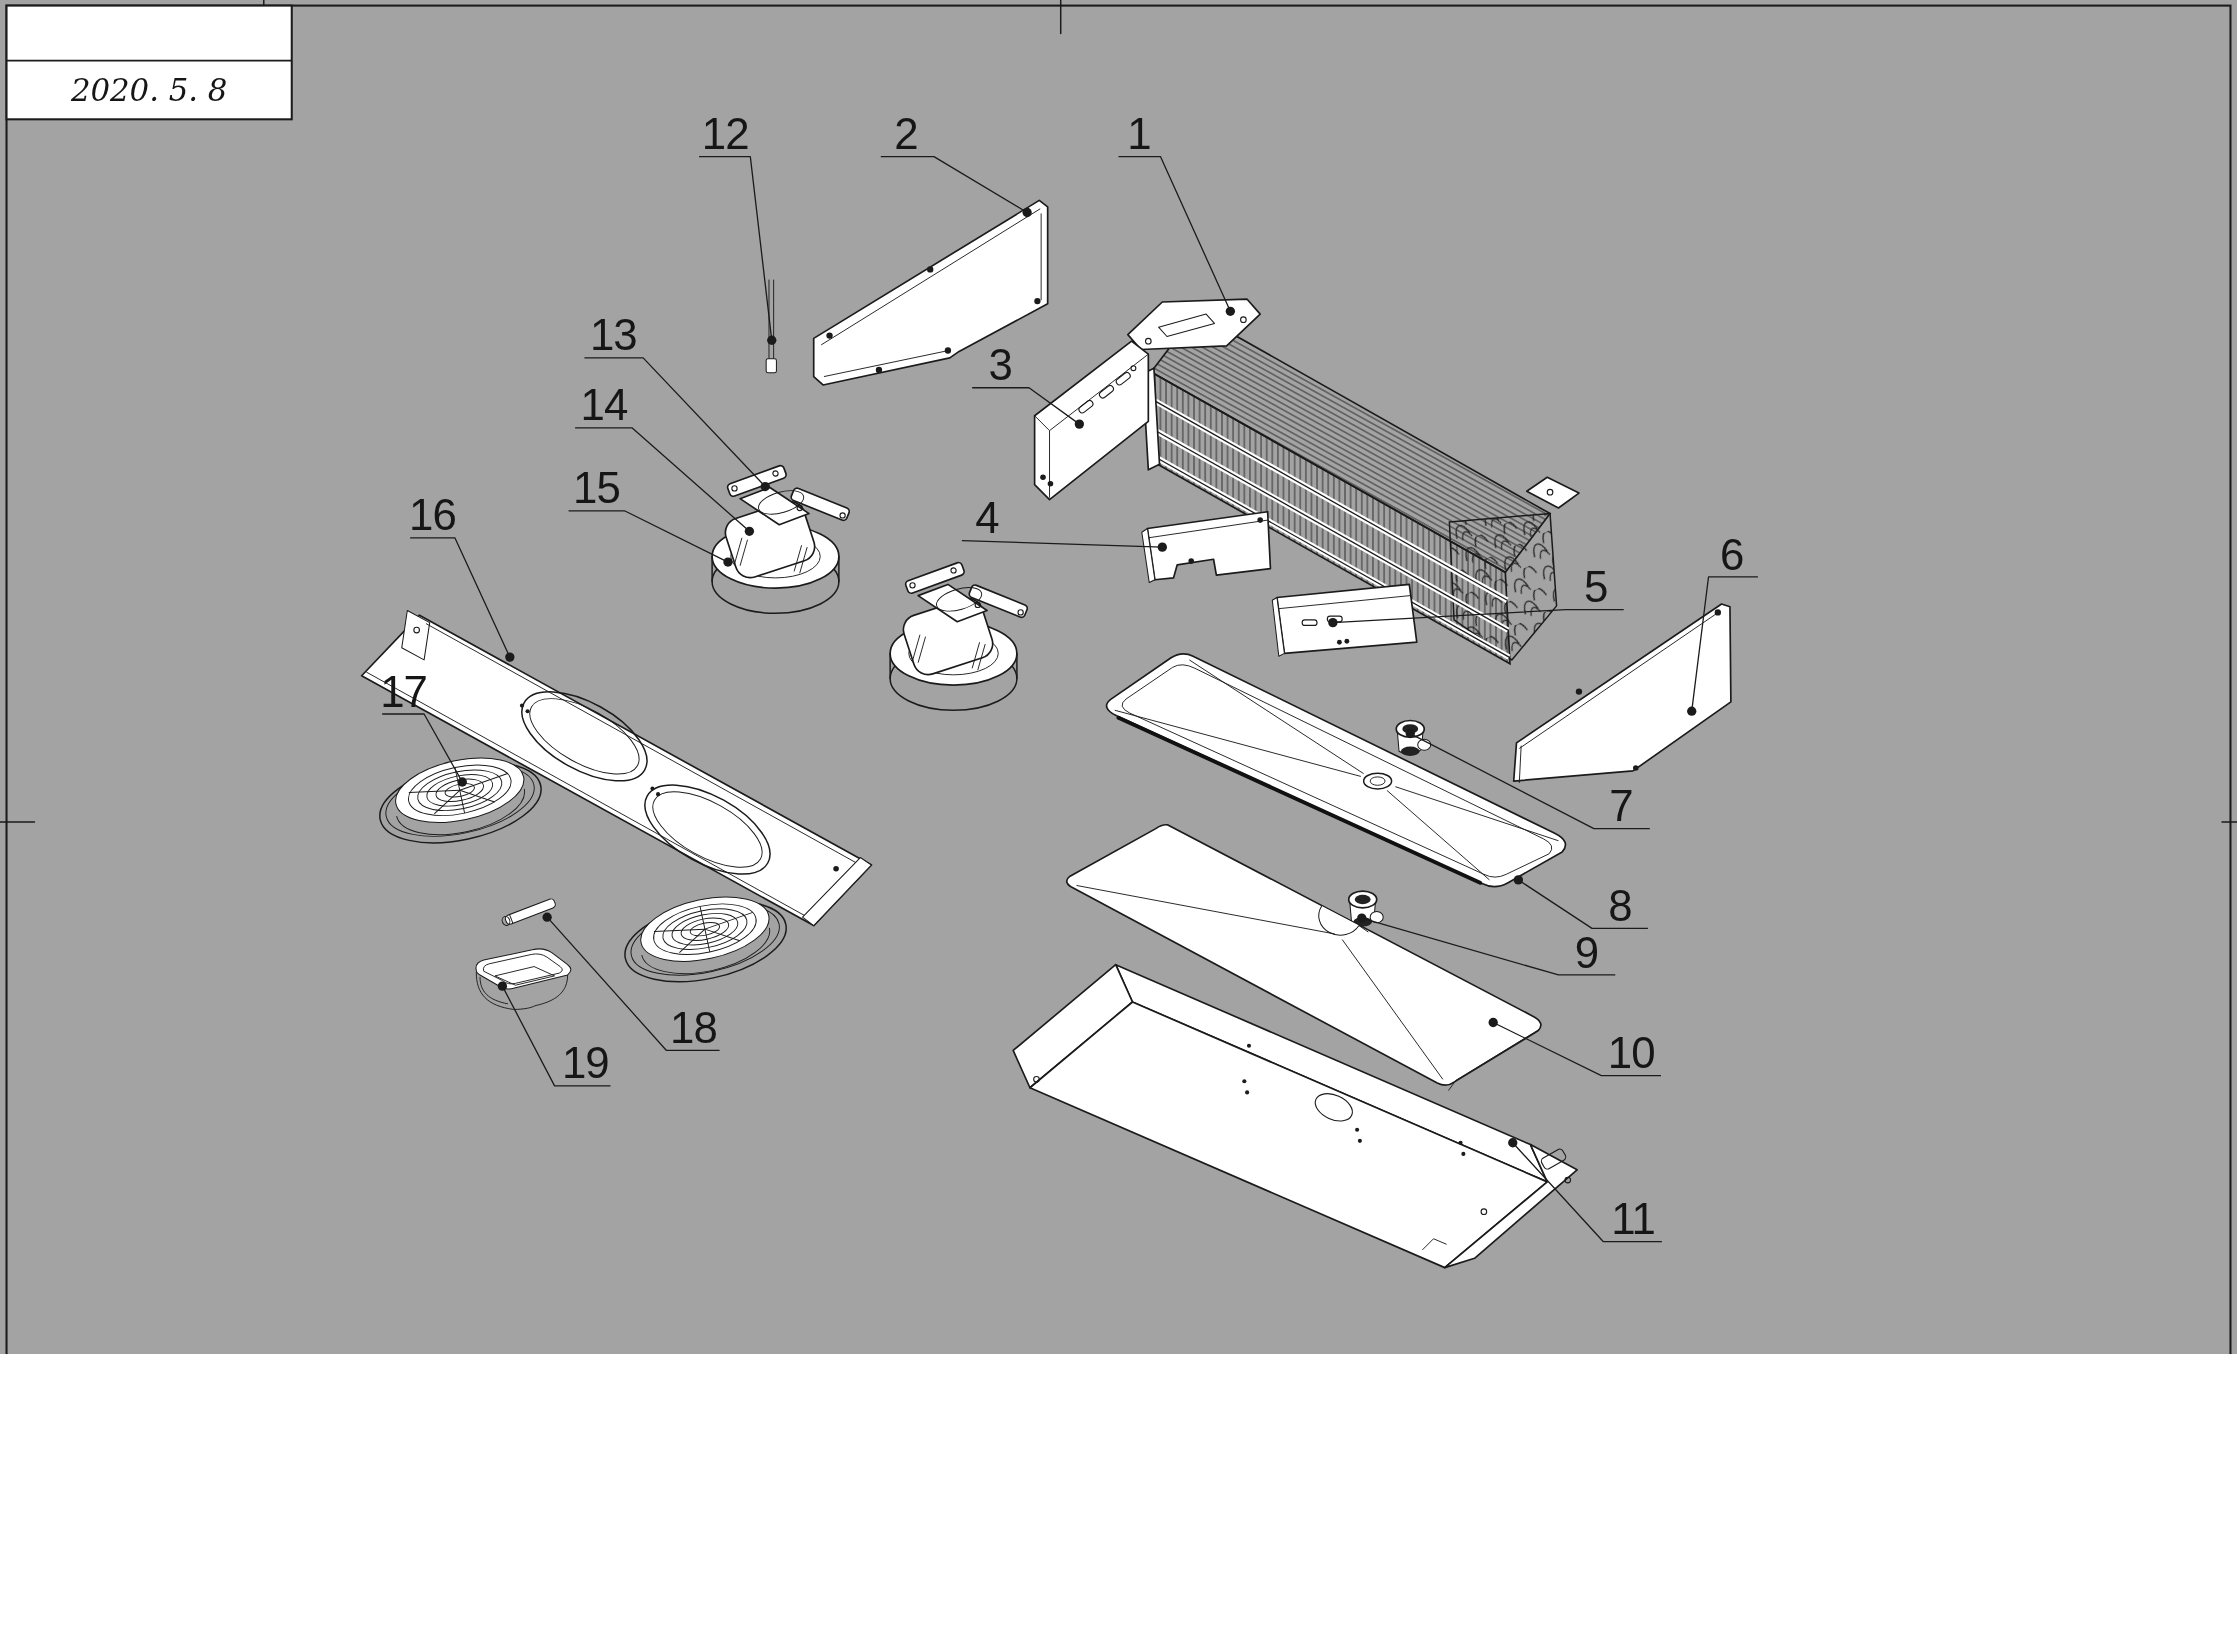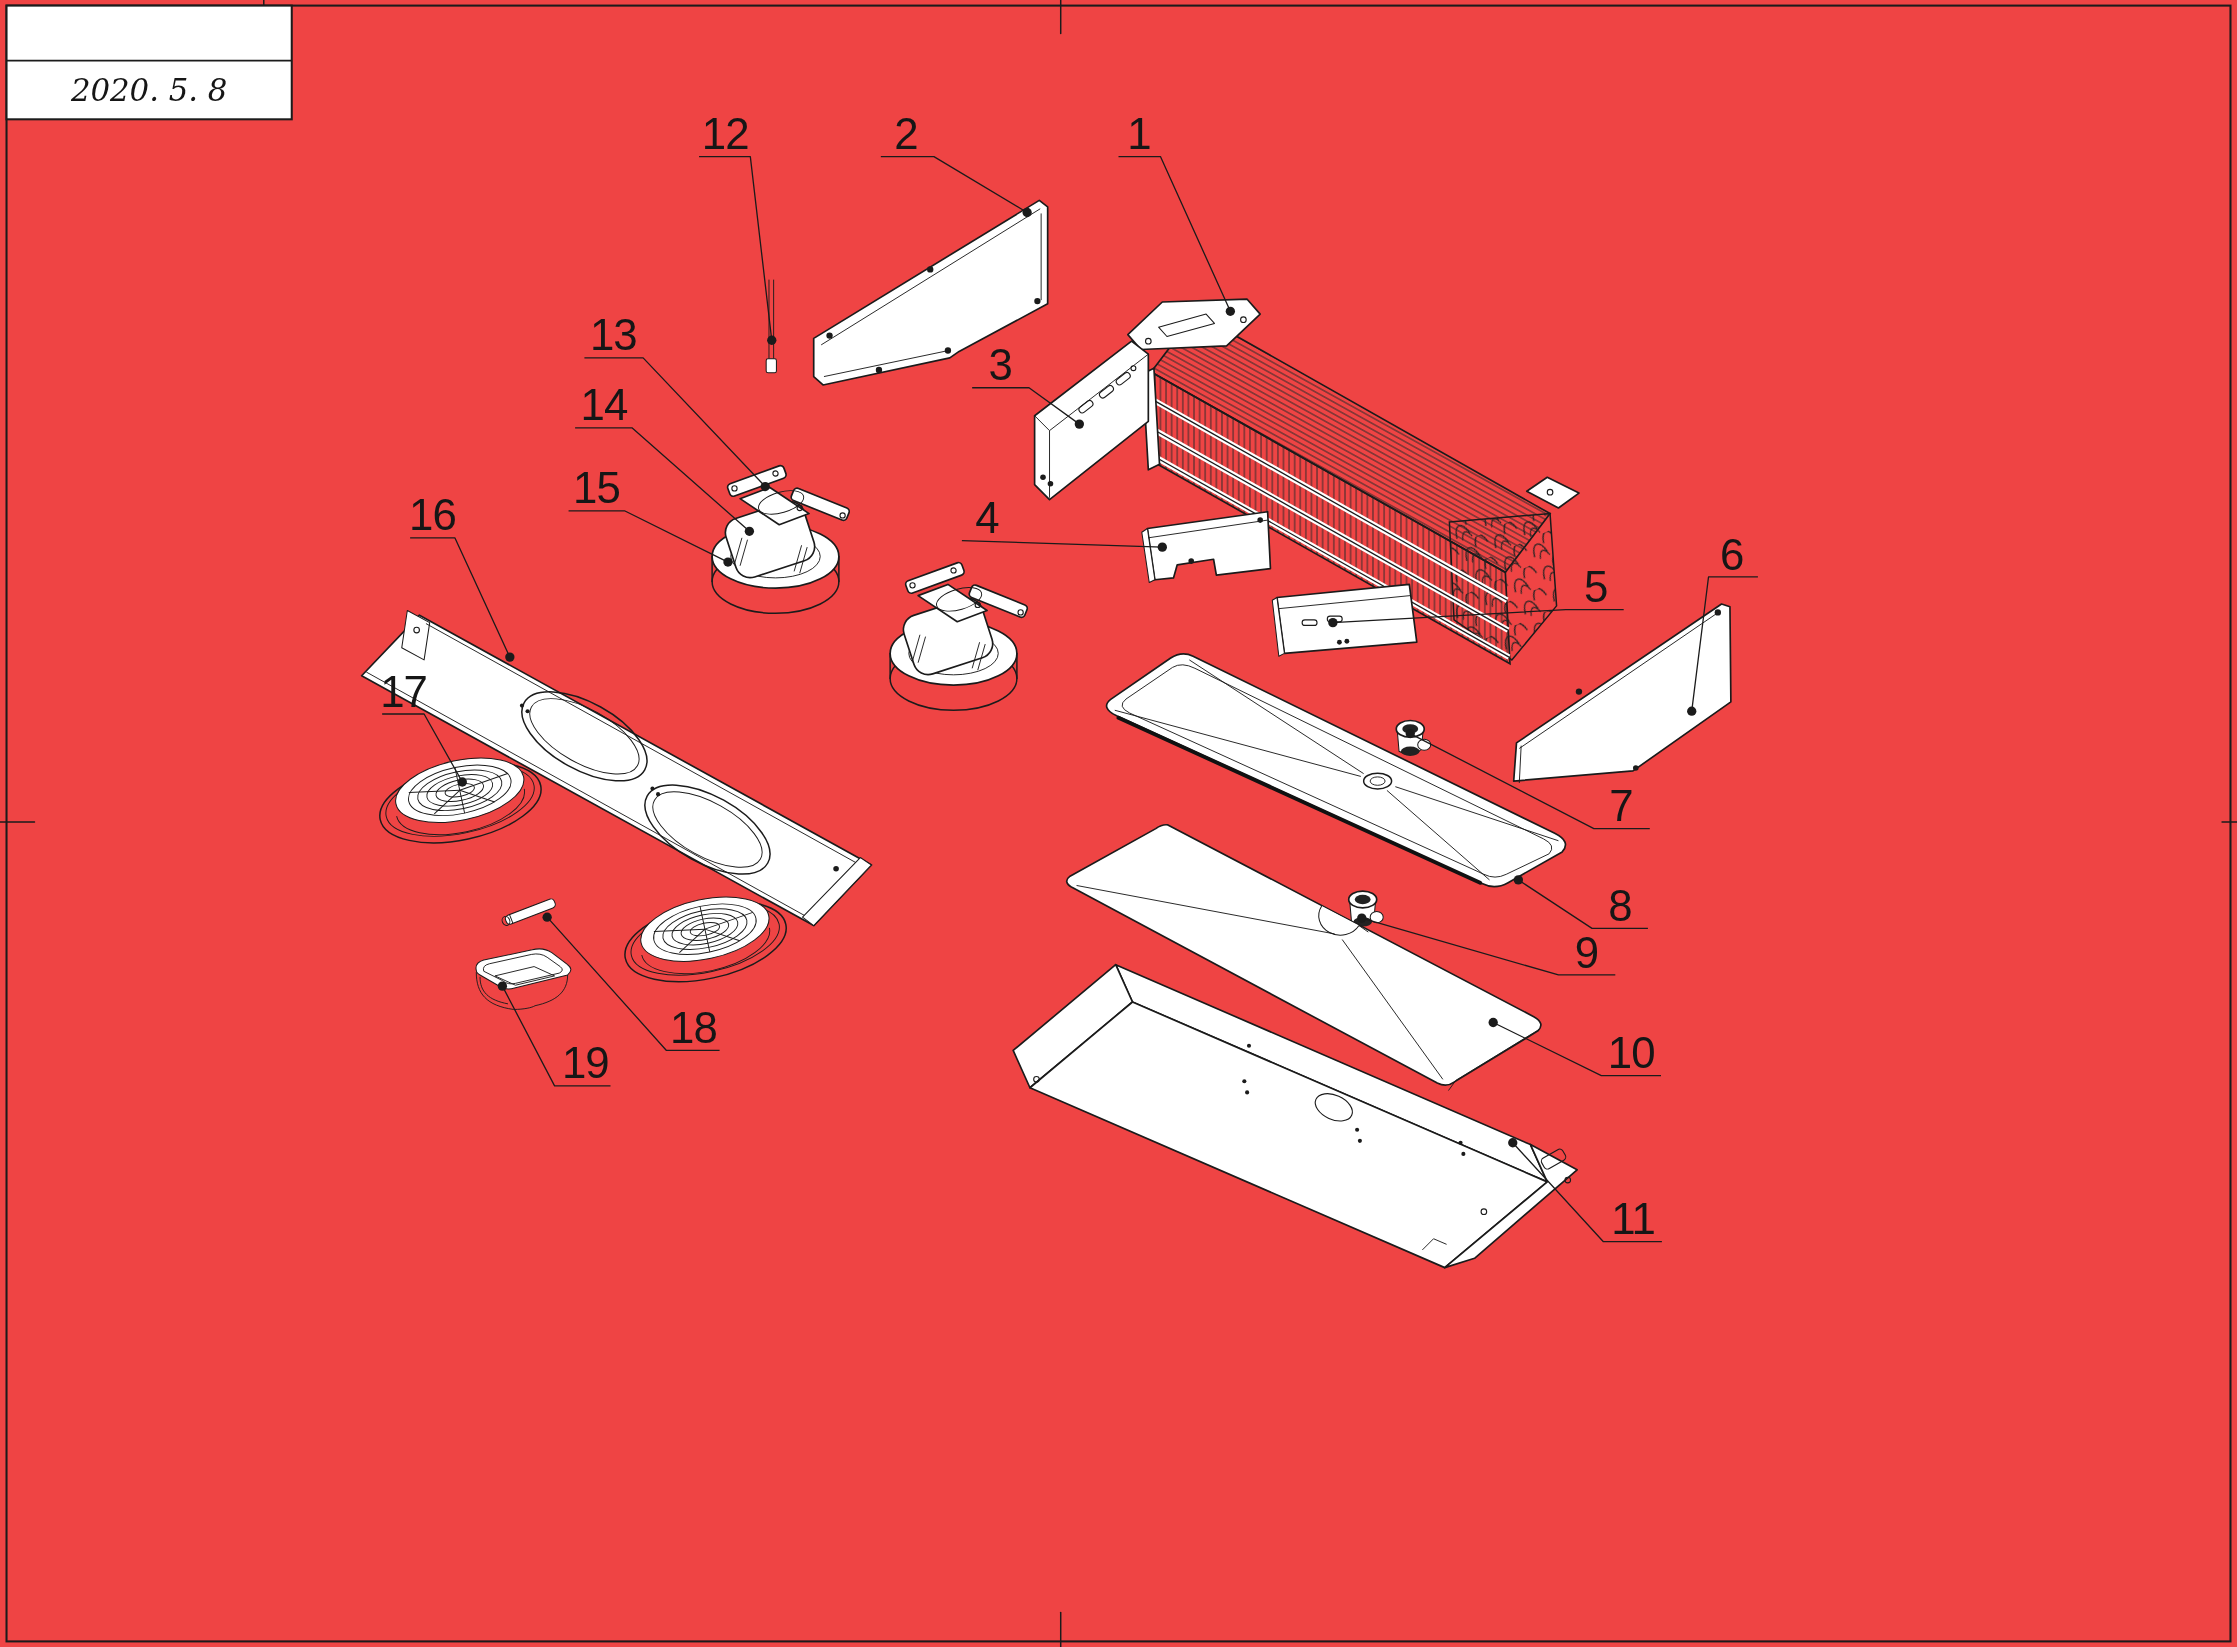--- a/index.html
+++ b/index.html
@@ -1,16 +1,16 @@
 <!DOCTYPE html>
 <html style="font-size:15px"><head>
 <meta charset="utf-8">
 <style>
   html,body{margin:0;padding:0;background:#ffffff;}
-  .sheet{position:relative;width:2237px;height:1647px;background:#ef4444;overflow:hidden;
+  .sheet{position:relative;width:2237px;height:1354px;background:#a3a3a3;overflow:hidden;
          font-family:"Liberation Sans", sans-serif;}
   svg{display:block;width:2237px;height:1647px;}
   .ln{stroke:#1b1b1b;fill:none;stroke-width:1.6;stroke-linejoin:round;stroke-linecap:round;}
   .ln-thin{stroke:#1b1b1b;fill:none;stroke-width:1;stroke-linejoin:round;}
   .ln-thick{stroke:#111;fill:none;stroke-width:4.2;stroke-linecap:round;}
   .face{fill:#ffffff;stroke:#1b1b1b;stroke-width:1.8;stroke-linejoin:round;}
   .face-thin{fill:#ffffff;stroke:#1b1b1b;stroke-width:1.1;stroke-linejoin:round;}
   .hole{fill:none;stroke:#1b1b1b;stroke-width:1.2;}
   .dotS{fill:#1b1b1b;stroke:none;}
   .callout-line{stroke:#1b1b1b;stroke-width:1.4;fill:none;stroke-linejoin:round;}

